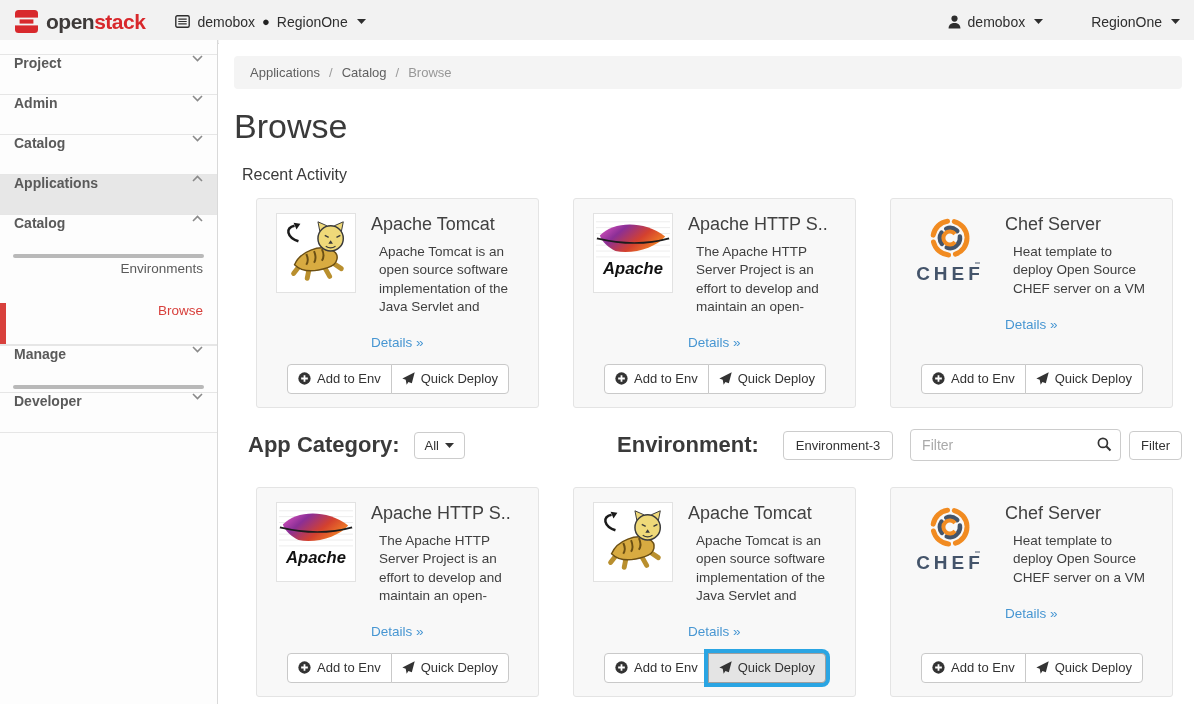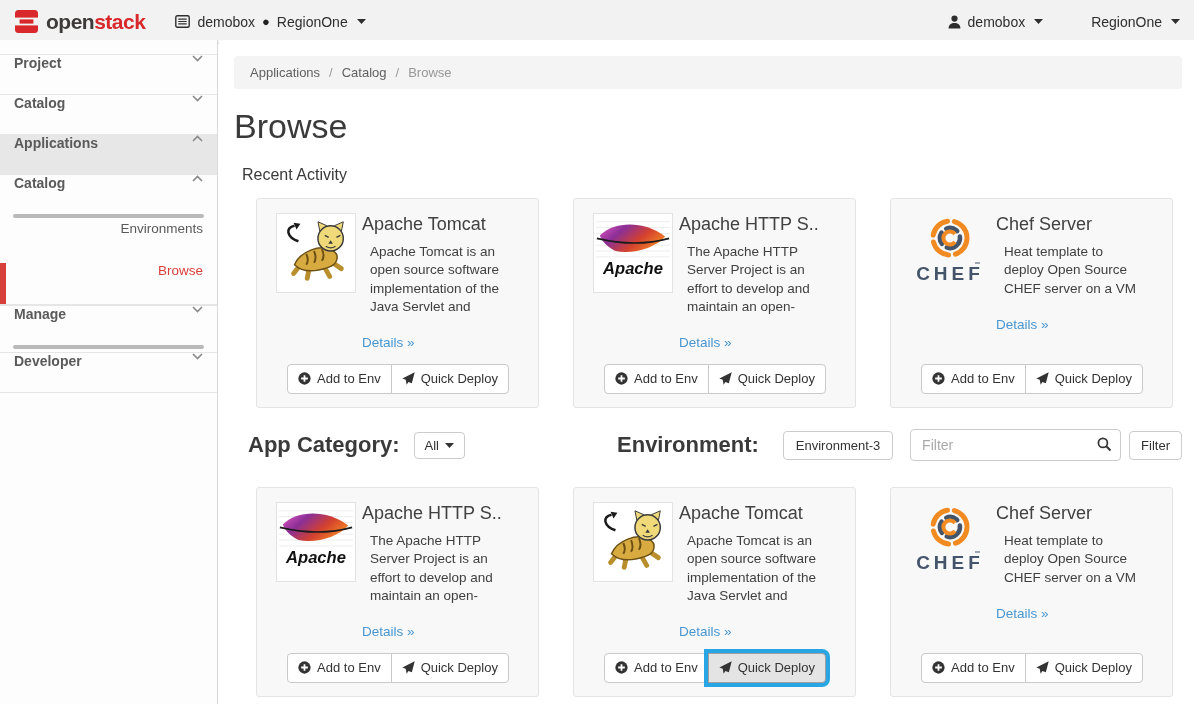--- a/index.html
+++ b/index.html
@@ -42,21 +42,21 @@
   .breadcrumb a{color:#5f5f5f;text-decoration:none;cursor:pointer;}
   .breadcrumb .active{color:#979797;}
   .breadcrumb .sep{color:#9b9b9b;}
   h1.page-title{font-size:34px;font-weight:400;color:#3a3a3a;margin:17px 0 0 0;line-height:40px;}
   h2.section-title{font-size:16px;font-weight:400;color:#3a3a3a;margin:15px 0 0 8px;line-height:28px;}
   .card-row{display:flex;gap:34px;padding-left:22px;margin-top:9px;}
   .app-card{width:283px;height:210px;box-sizing:border-box;background:#f8f8f8;
     border:1px solid #e4e4e4;border-radius:3px;padding:14px 18px 13px 19px;
     display:flex;flex-direction:column;}
   .card-top{display:flex;flex:1;min-height:0;}
-  .logo-box{width:80px;height:80px;flex:none;margin-right:6px;}
+  .logo-box{width:80px;height:80px;flex:none;margin-right:15px;}
   .logo-box.with-bg{background:#fff;border:1px solid #e2e2e2;box-sizing:border-box;}
   .logo-box svg{display:block;width:100%;height:100%;}
   .card-body{flex:1;min-width:0;}
   .card-title{font-size:18px;font-weight:400;color:#414141;margin:1px 0 6px 0;
     white-space:nowrap;overflow:hidden;}
   .card-desc{font-size:13.5px;color:#3f3f3f;line-height:1.36;margin:8px;}
   .details-link{display:inline-block;margin-top:11px;color:var(--link-blue);font-size:13.5px;
     text-decoration:none;cursor:pointer;}
   .btn-row{display:flex;justify-content:center;margin-top:20px;}
   .btn{display:inline-flex;align-items:center;gap:6px;background:#fff;border:1px solid #c9c9c9;
@@ -141,20 +141,28 @@
 <nav class="sidebar" id="sidebar">
     <div class="side-item">
       <span>Project</span>
       <span class="chev icon">
         <svg width="11" height="7" viewBox="0 0 11 7">
           <path d="M1 1l4.5 4.5L10 1" fill="none" stroke="#8a8a8a" stroke-width="1.6"></path>
         </svg>
       </span>
     </div>
     <div class="side-item">
+      <span>Admin</span>
+      <span class="chev icon">
+        <svg width="11" height="7" viewBox="0 0 11 7">
+          <path d="M1 1l4.5 4.5L10 1" fill="none" stroke="#8a8a8a" stroke-width="1.6"></path>
+        </svg>
+      </span>
+    </div>
+    <div class="side-item">
       <span>Catalog</span>
       <span class="chev icon">
         <svg width="11" height="7" viewBox="0 0 11 7">
           <path d="M1 1l4.5 4.5L10 1" fill="none" stroke="#8a8a8a" stroke-width="1.6"></path>
         </svg>
       </span>
     </div>
     <div class="side-item active-group">
       <span>Applications</span>
       <span class="chev icon">

